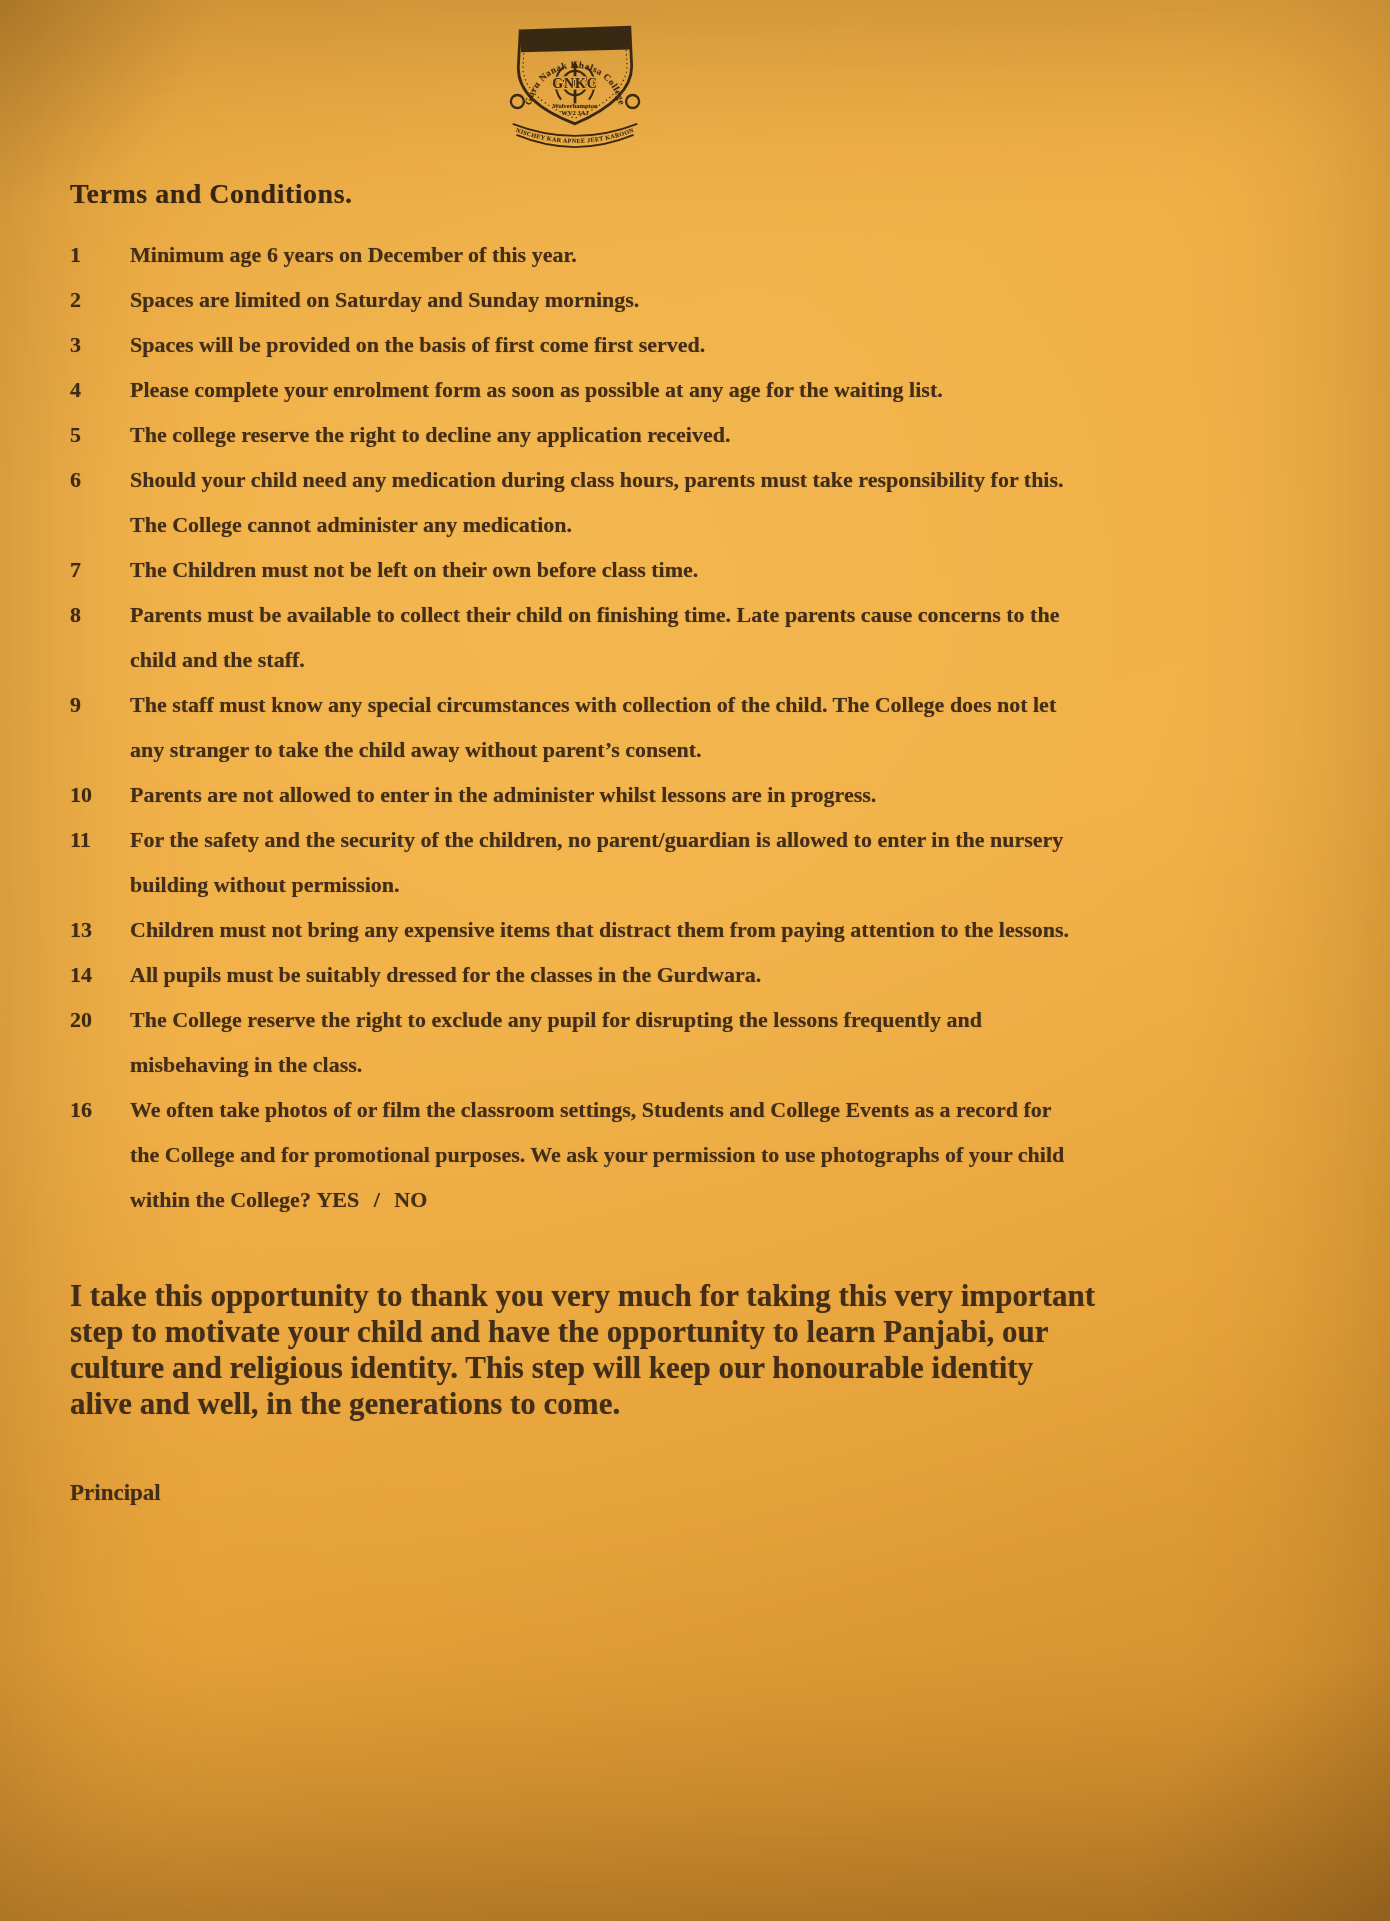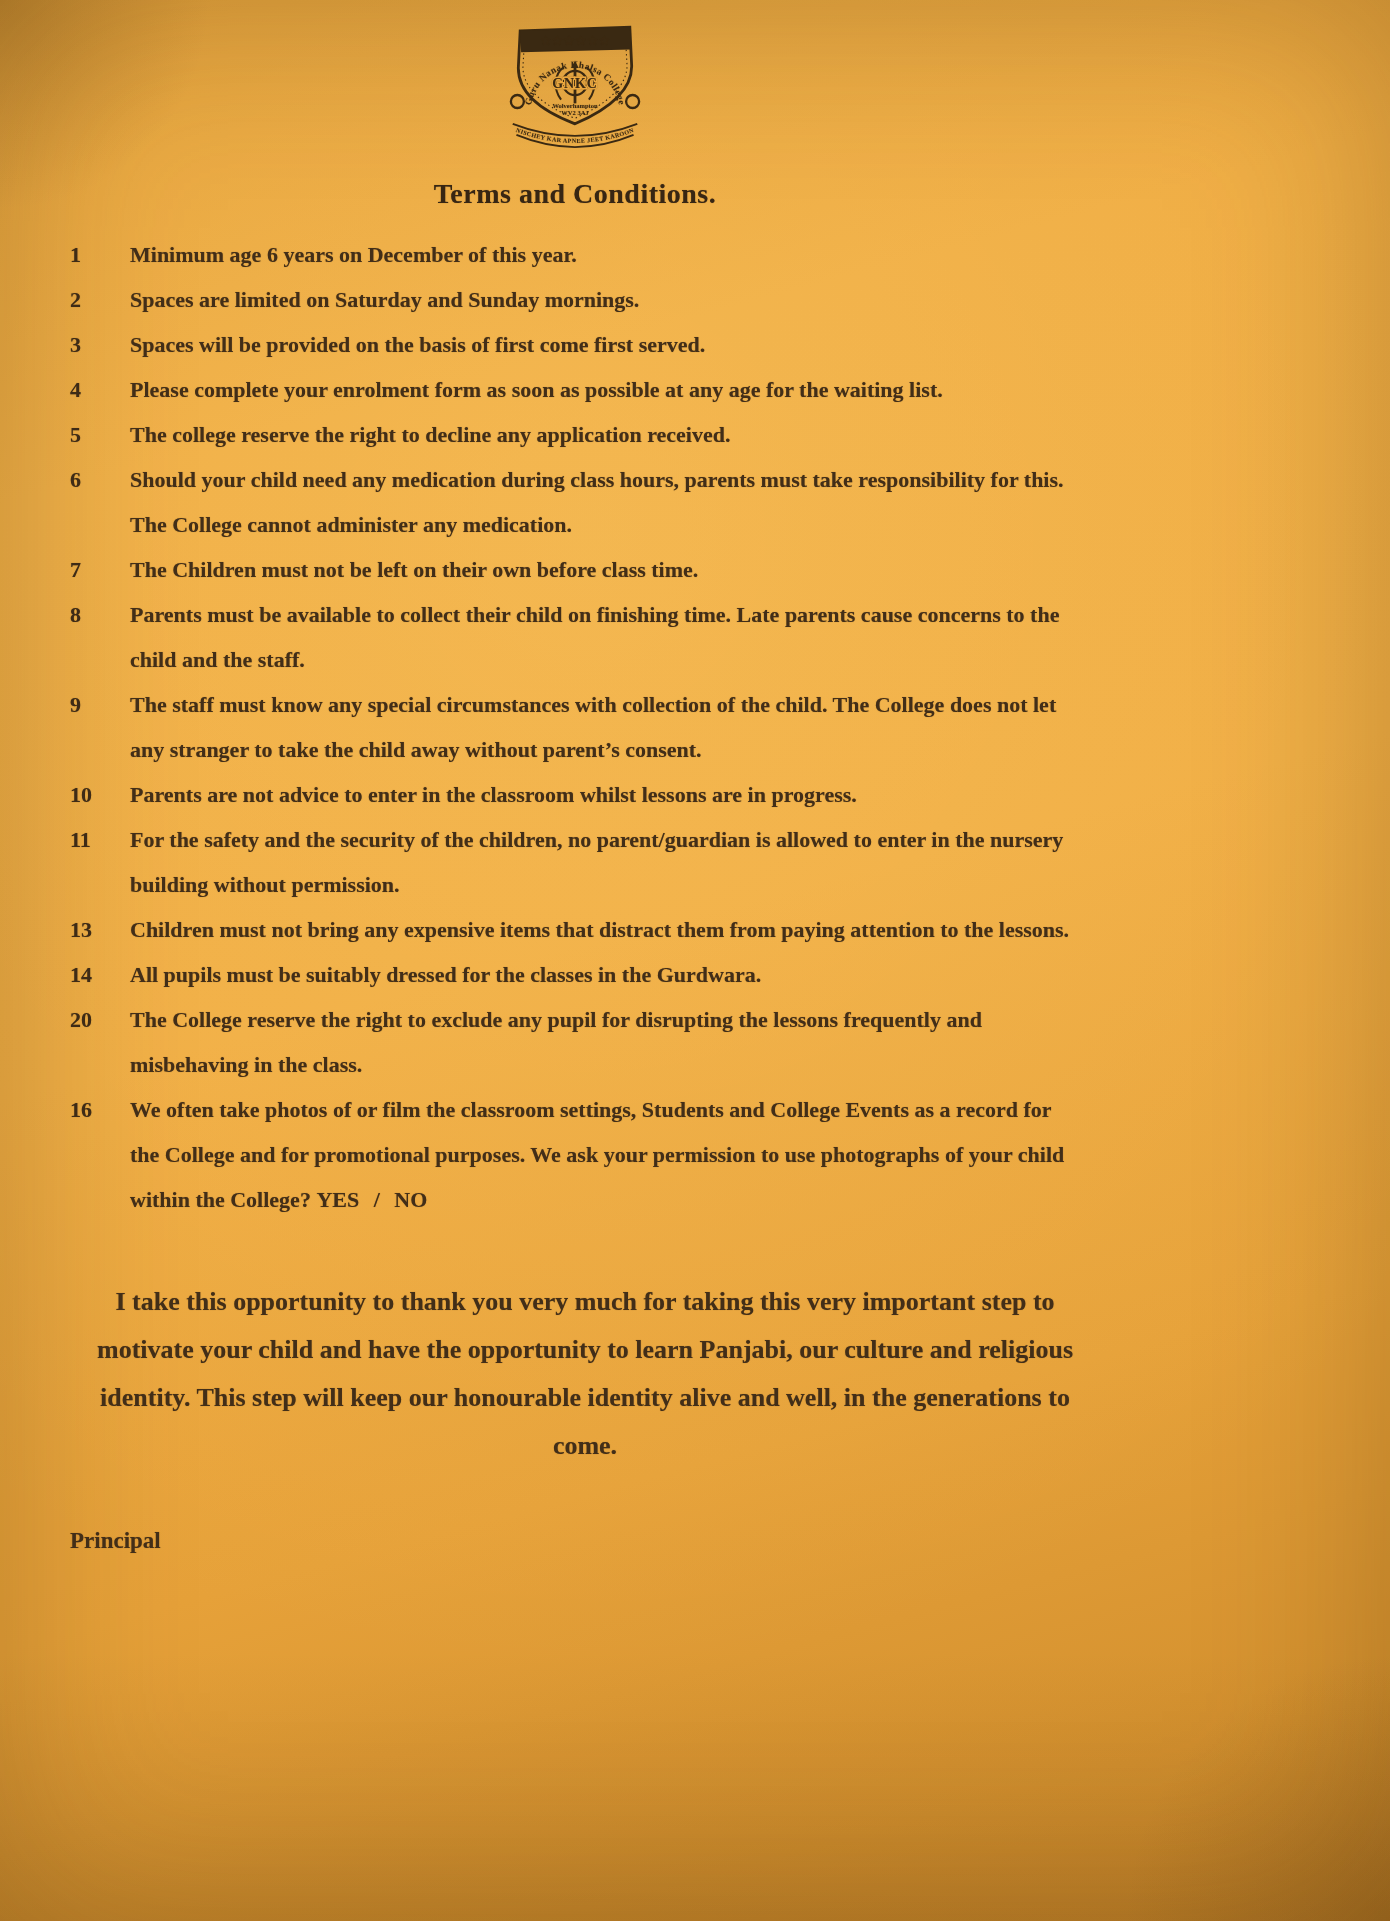--- a/index.html
+++ b/index.html
@@ -47,21 +47,20 @@
     width: 100%;
     display: flex;
     justify-content: center;
   }
   .crest-wrap svg {
     width: 158px;
     height: 140px;
   }
 
   .page-title {
-    text-align: center;
     font-size: 28px;
     letter-spacing: 0.5px;
     color: #372613;
     margin-top: 26px;
   }
 
   .terms-list {
     margin-top: 22px;
     font-size: 22px;
     line-height: 45px;
@@ -76,24 +75,23 @@
   .term .txt {
     padding-right: 4px;
   }
   .yesno {
     word-spacing: 9px;
     white-space: nowrap;
   }
 
   .closing {
     margin-top: 56px;
-    font-size: 26px;
-    line-height: 48px;
+    font-size: 31px;
+    line-height: 36px;
     width: 1030px;
-    text-align: center;
   }
 
   .signature {
     margin-top: 58px;
     font-size: 23px;
   }
   .signature .role {
     margin-top: 16px;
   }
 
@@ -182,21 +180,21 @@
     <div class="term">
       <span class="num">8</span>
       <span class="txt">Parents must be available to collect their child on finishing time. Late parents cause concerns to the child and the staff.</span>
     </div>
     <div class="term">
       <span class="num">9</span>
       <span class="txt">The staff must know any special circumstances with collection of the child. The College does not let any stranger to take the child away without parent’s consent.</span>
     </div>
     <div class="term">
       <span class="num">10</span>
-      <span class="txt">Parents are not advice to enter in the classroom whilst lessons are in progress.</span>
+      <span class="txt">Parents are not allowed to enter in the administer whilst lessons are in progress.</span>
     </div>
     <div class="term">
       <span class="num">11</span>
       <span class="txt">For the safety and the security of the children, no parent/guardian is allowed to enter in the nursery building without permission.</span>
     </div>
     <div class="term">
       <span class="num">13</span>
       <span class="txt">Children must not bring any expensive items that distract them from paying attention to the lessons.</span>
     </div>
     <div class="term">

